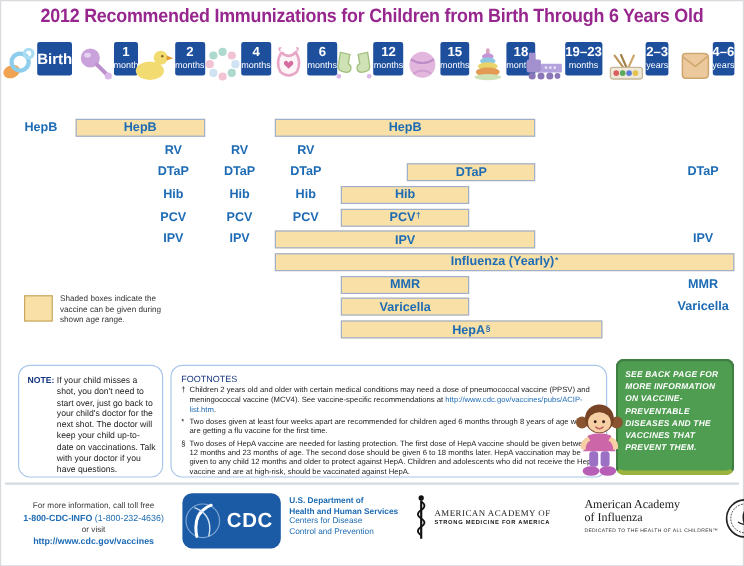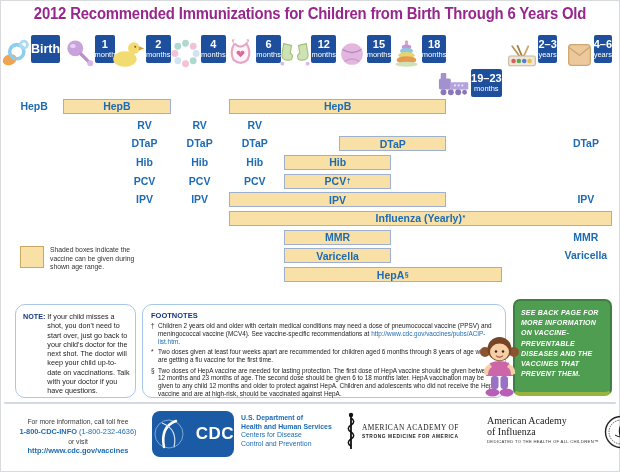--- a/index.html
+++ b/index.html
@@ -31,41 +31,41 @@
   .legend{position:absolute;left:20px;top:246px;width:120px;display:flex;gap:6px;}
   .legend-swatch{width:22px;height:20px;flex:none;background:var(--c-boxfill,#f9e0a6);border:1px solid #c9a962;}
   .legend-text{font-size:6.8px;line-height:8.7px;color:#333;}
   
   .note-box{position:absolute;left:15px;top:304px;width:121px;height:94px;box-sizing:border-box;
             border:1.5px solid #a9c7e8;border-radius:10px;padding:7px 5px 0 7px;display:flex;}
   .note-label{flex:none;font-size:7.2px;font-weight:bold;color:#15357f;margin-right:2px;line-height:9.3px;}
   .note-text{font-size:7.2px;line-height:9.3px;color:#222;}
   .footnotes-box{position:absolute;left:142px;top:304px;width:364px;height:94px;box-sizing:border-box;
                  border:1.5px solid #a9c7e8;border-radius:10px;padding:6px 8px;}
-  .fn-title{font-size:7.5px;font-weight:bold;color:#15357f;margin-bottom:2px;}
+  .fn-title{font-size:7.5px;font-weight:normal;color:#15357f;margin-bottom:2px;}
   .fn-item{display:flex;margin-bottom:2.5px;}
   .fn-marker{flex:none;width:7px;font-size:6.4px;line-height:7.9px;color:#222;}
   .fn-text{font-size:6.4px;line-height:7.9px;color:#222;}
   .fn-link{color:var(--c-vaccine,#1c6bb4);}
   
   .board{position:absolute;left:513px;top:299px;width:99px;height:97px;box-sizing:border-box;
          background:var(--c-board,#4f9d51);border:2px solid #3f7f41;border-bottom:4px solid #9ab33e;
          border-radius:7px;padding:7px 6px;}
   .board-text{color:#fff;font-size:7px;font-weight:bold;font-style:italic;line-height:10.2px;letter-spacing:0.2px;}
   .girl{position:absolute;left:477px;top:334px;}
   .divider{position:absolute;left:4px;right:4px;top:402px;height:1.5px;background:#d5dae2;border-radius:2px;}
   
   .footer{position:absolute;left:0;top:405px;width:620px;height:67px;}
   .info{position:absolute;left:8px;top:12px;width:140px;text-align:center;}
   .info-line{font-size:6.8px;color:#3a3a3a;line-height:9.5px;}
   .info-strong{font-size:7.4px;color:var(--c-footerblue,#1c6bb4);font-weight:bold;line-height:10px;}
   .info-strong .norm{font-weight:normal;}
   .info-url{font-size:7.4px;color:var(--c-footerblue,#1c6bb4);font-weight:bold;line-height:10px;}
   .cdc-logo{position:absolute;left:152px;top:6px;width:82px;height:46px;background:#1b5aa5;border-radius:8px;
-            display:flex;align-items:center;justify-content:space-between;gap:3px;}
+            display:flex;align-items:center;justify-content:flex-start;gap:3px;}
   .cdc-text{color:#fff;font-weight:bold;font-size:17px;letter-spacing:0.5px;}
   .dept{position:absolute;left:241px;top:9px;color:var(--c-footerblue,#1c6bb4);font-size:6.9px;line-height:8.7px;}
   .dept .b{font-weight:bold;}
   .aafp{position:absolute;left:345px;top:7px;display:flex;gap:5px;align-items:center;}
   .aafp-l1{font-family:"Liberation Serif",serif;font-size:7.4px;letter-spacing:0.4px;color:#1a1a1a;white-space:nowrap;}
   .aafp-l2{font-family:"Liberation Serif",serif;font-size:9.8px;letter-spacing:0.2px;color:#1a1a1a;white-space:nowrap;
            border-bottom:1.5px solid #1a1a1a;padding-bottom:1px;}
   .aafp-tag{font-size:4.8px;font-weight:bold;letter-spacing:0.6px;color:#1a1a1a;margin-top:2px;white-space:nowrap;}
   .aap{position:absolute;left:487px;top:10px;display:flex;gap:5px;}
   .aap-l1,.aap-l2{font-family:"Liberation Serif",serif;font-size:10px;line-height:11px;color:#1a1a1a;white-space:nowrap;}
@@ -186,21 +186,21 @@
             <ellipse cx="18" cy="18.5" rx="9.5" ry="3.8" fill="#e8d468"></ellipse>
             <ellipse cx="18" cy="24" rx="11.5" ry="4.4" fill="#e59a54"></ellipse>
             <ellipse cx="18" cy="29" rx="13" ry="3" fill="#cfe2b5"></ellipse>
           </svg>
         </div>
         <div class="head-cell">
           <div class="age">18</div>
           <div class="unit">months</div>
         </div>
       </div>
-      <div class="col-head" style="grid-column: 9; align-items: flex-end;">
+      <div class="col-head" style="grid-column: 9;">
         <div class="age-icon">
           <svg width="33" height="26" viewBox="0 0 36 28">
             <rect x="3" y="2" width="6" height="8" rx="1" fill="#a391cf"></rect>
             <rect x="1" y="8" width="13" height="12" rx="2" fill="#a391cf"></rect>
             <rect x="14" y="12" width="19" height="8" rx="1" fill="#b3a2dd"></rect>
             <circle cx="6" cy="23" r="3.2" fill="#8a77b8"></circle>
             <circle cx="14" cy="23" r="3.2" fill="#8a77b8"></circle>
             <circle cx="22" cy="23" r="3.2" fill="#8a77b8"></circle>
             <circle cx="29" cy="23" r="2.6" fill="#8a77b8"></circle>
             <g fill="#e8e2f5">

